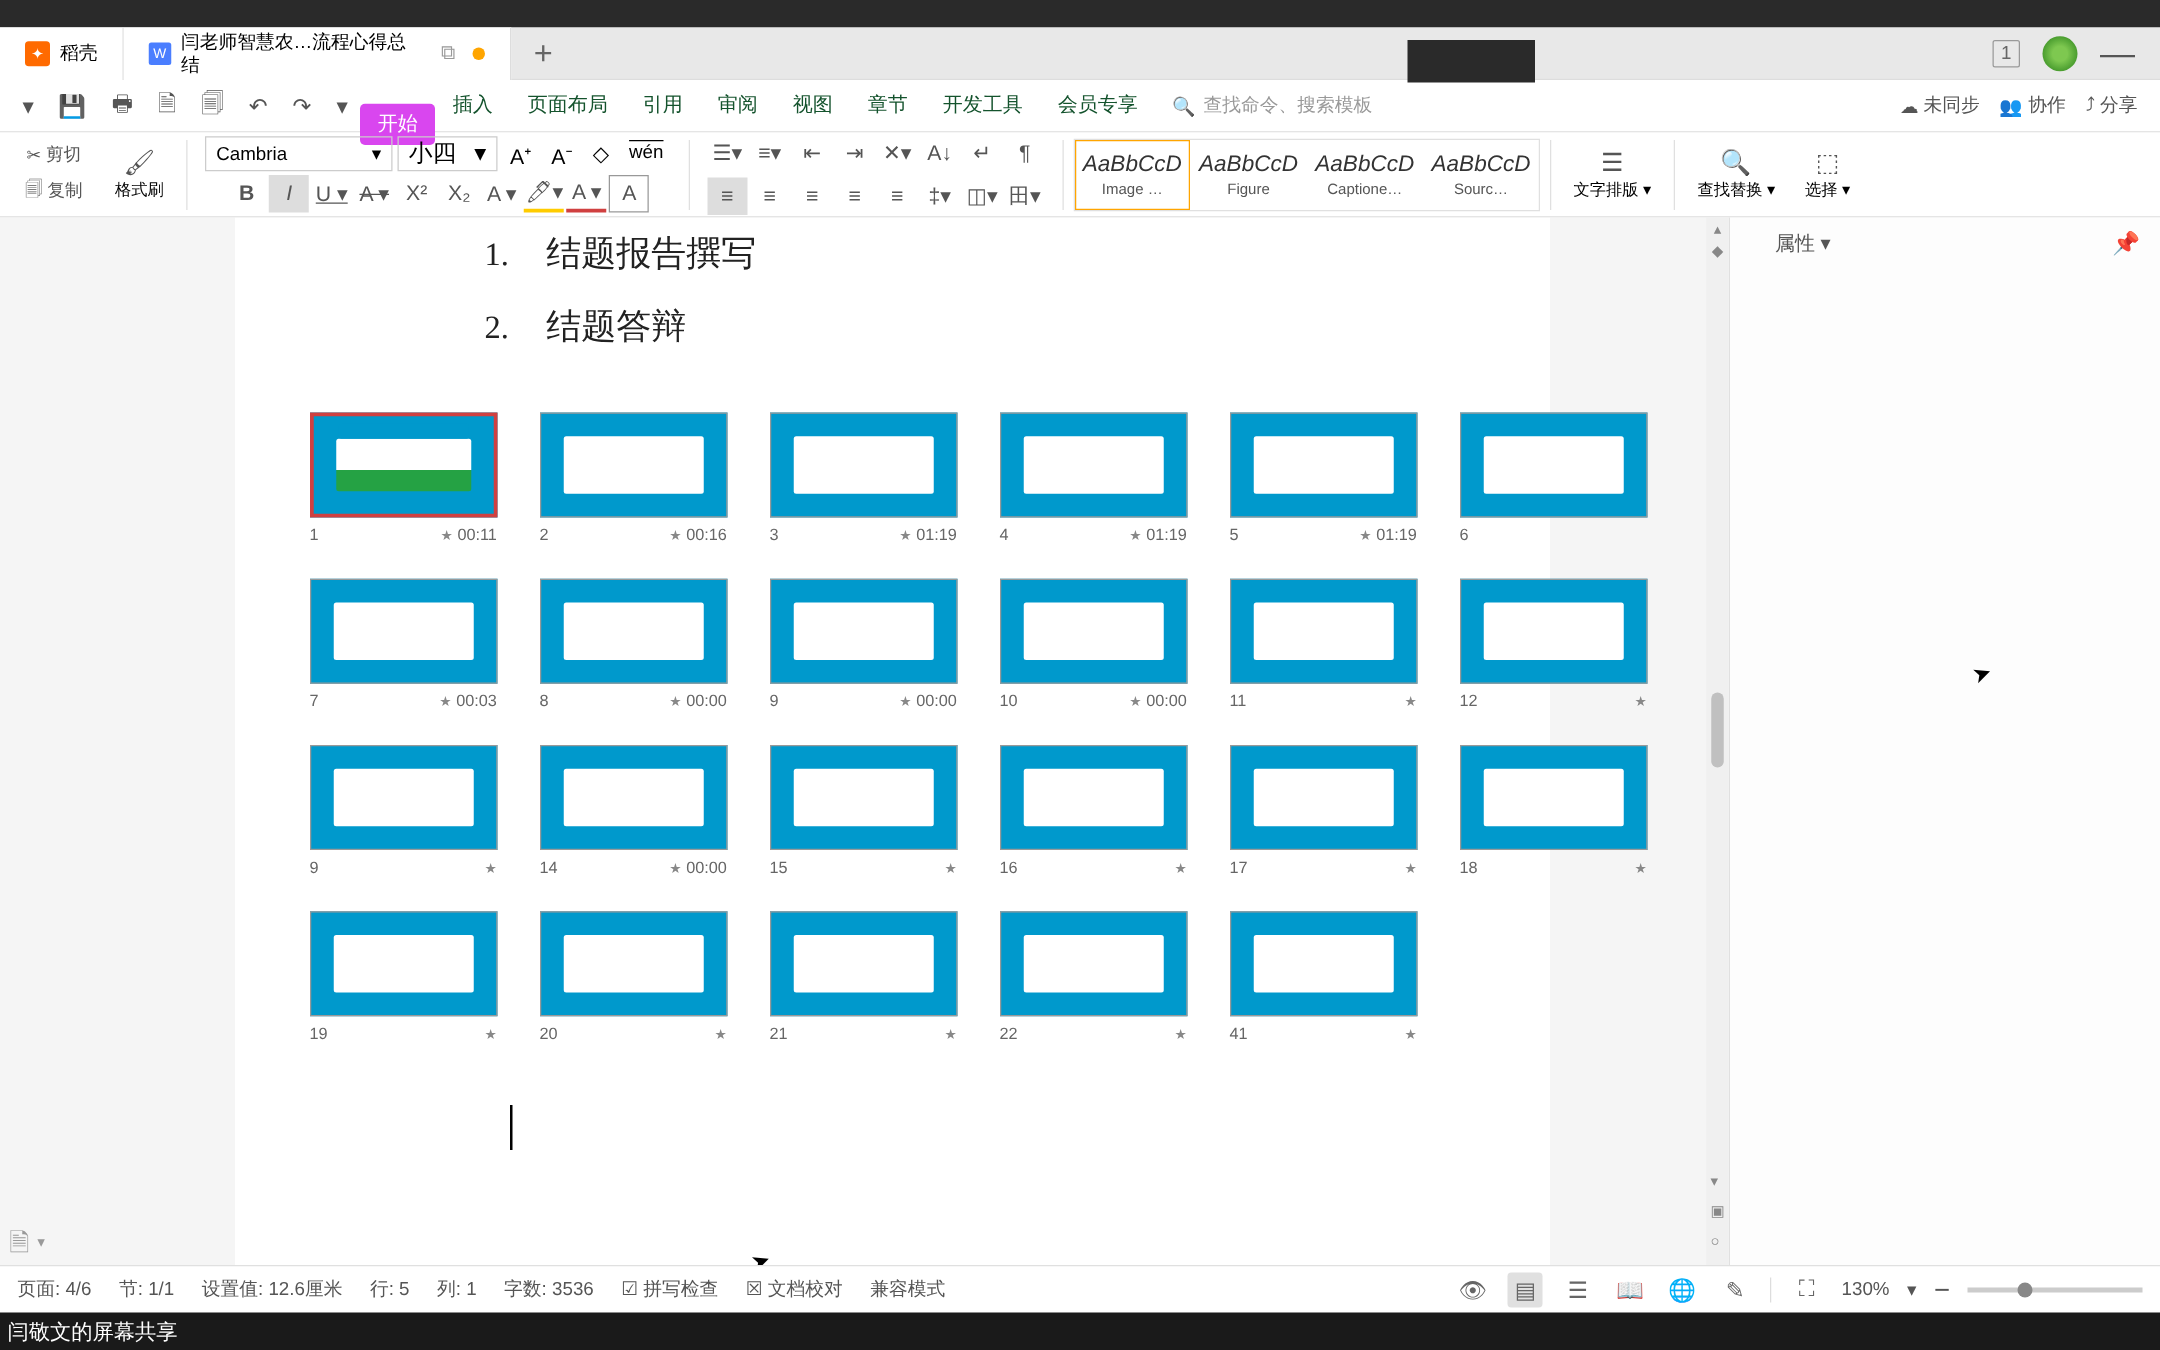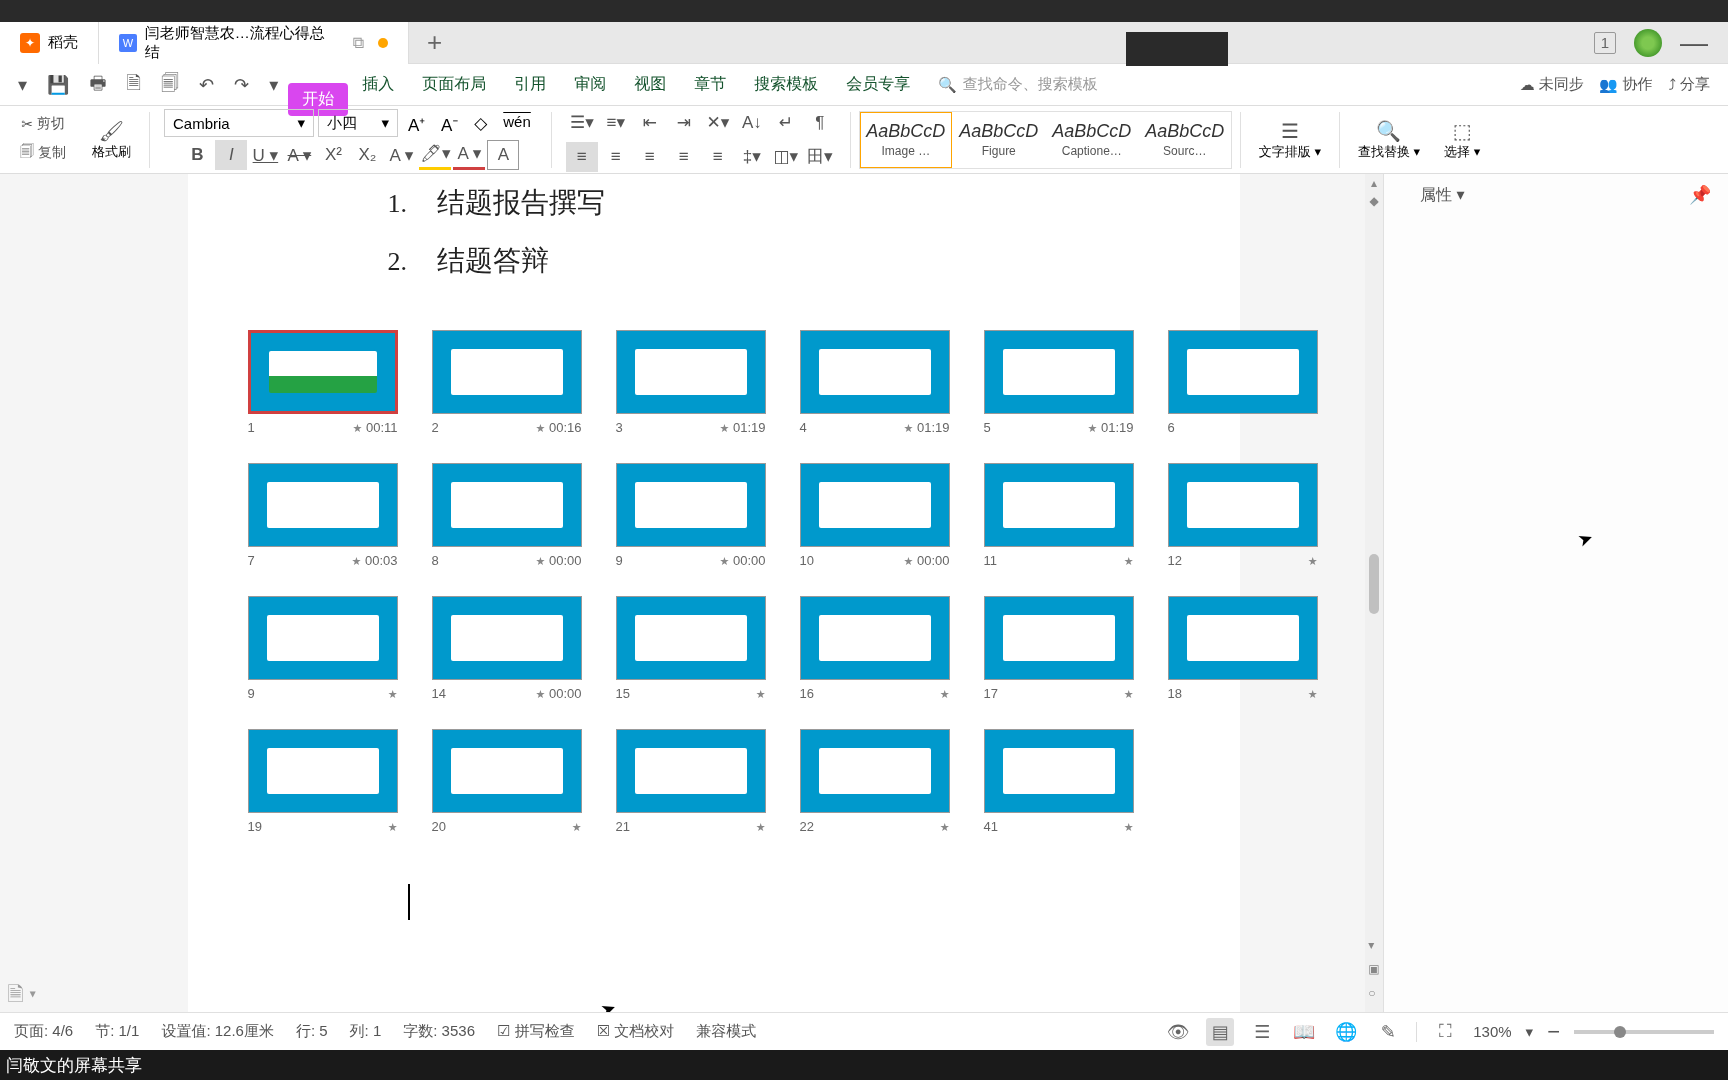--- a/index.html
+++ b/index.html
@@ -33,21 +33,21 @@
 .menubar-right span { display: flex; align-items: center; gap: 4px; }
 
 
 .ribbon { height: 68px; background: #fff; display: flex; align-items: center; border-bottom: 1px solid #ddd; padding: 0 8px; gap: 4px; }
 .ribbon-group { display: flex; flex-direction: column; align-items: center; padding: 0 6px; }
 .ribbon-sep { width: 1px; height: 56px; background: #e0e0e0; margin: 0 4px; }
 .rb-btn { display: flex; align-items: center; gap: 4px; padding: 3px 6px; font-size: 14px; color: #555; cursor: pointer; }
 .rb-btn-col { display: flex; flex-direction: column; align-items: center; font-size: 13px; padding: 2px 10px; }
 .rb-icon { font-size: 20px; color: #555; }
 .font-select { display: flex; align-items: center; border: 1px solid #ccc; height: 28px; padding: 0 8px; font-size: 15px; min-width: 150px; justify-content: space-between; }
-.size-select { display: flex; align-items: center; border: 1px solid #ccc; height: 28px; padding: 0 8px; font-size: 15px; min-width: 80px; justify-content: space-between; }
+.size-select { display: flex; align-items: center; border: 1px solid #ccc; height: 28px; padding: 0 8px; font-size: 19px; min-width: 80px; justify-content: space-between; }
 .fmt-row { display: flex; gap: 2px; }
 .fmt-row .ib { width: 32px; height: 30px; display: flex; align-items: center; justify-content: center; font-size: 17px; color: #555; cursor: pointer; }
 .fmt-row .ib.on { background: #ddd; }
 .styles { display: flex; gap: 1px; border: 1px solid #e0e0e0; }
 .style-box { width: 92px; height: 56px; display: flex; flex-direction: column; align-items: center; justify-content: center; font-size: 13px; cursor: pointer; }
 .style-box.on { border: 1px solid #ffa500; }
 .style-preview { font-style: italic; font-size: 18px; color: #333; }
 .style-label { font-size: 12px; color: #555; margin-top: 2px; }
 
 
@@ -132,21 +132,21 @@
   <span class="menu-icon">↶</span>
   <span class="menu-icon">↷</span>
   <span class="menu-icon">▾</span>
   <div class="menu-item active">开始</div>
   <div class="menu-item">插入</div>
   <div class="menu-item">页面布局</div>
   <div class="menu-item">引用</div>
   <div class="menu-item">审阅</div>
   <div class="menu-item">视图</div>
   <div class="menu-item">章节</div>
-  <div class="menu-item">搜索模板</div>
+  <div class="menu-item">开发工具</div>
   <div class="menu-item">会员专享</div>
   <div class="search-box">
     <span>🔍</span>
     <span>查找命令、搜索模板</span>
   </div>
   <div class="menubar-right">
     <span>
         <span>☁</span>
         <span>未同步</span>
       </span>

